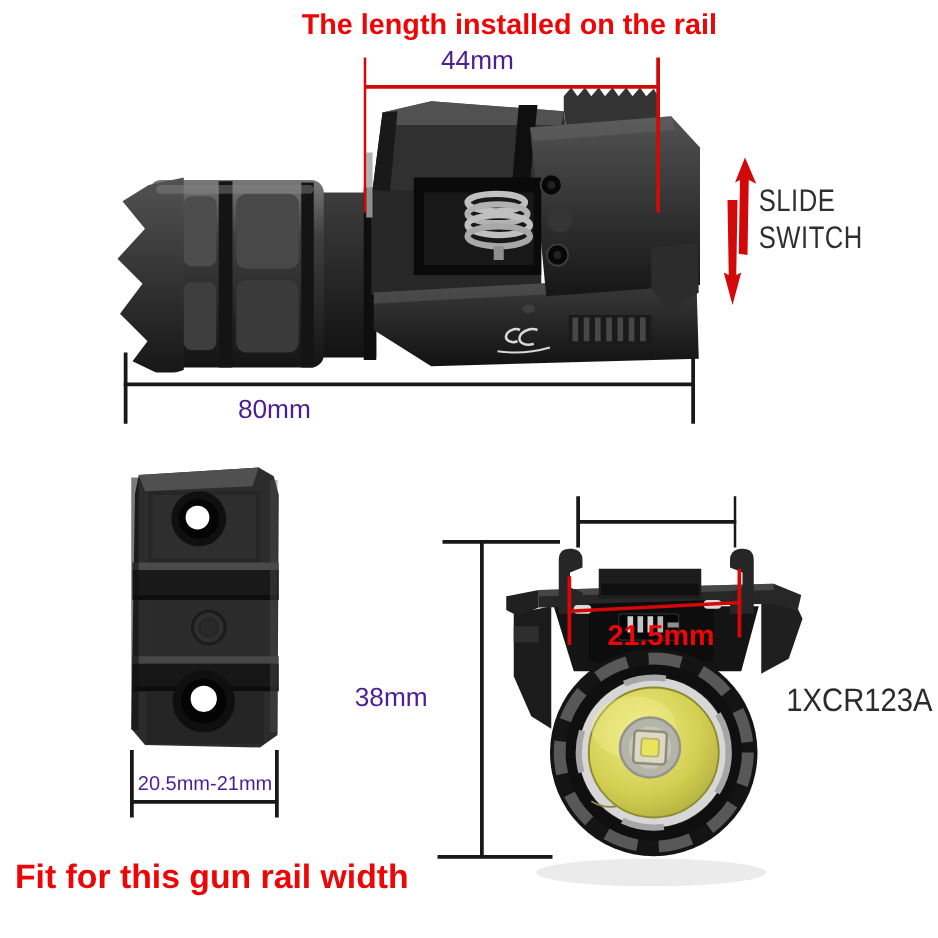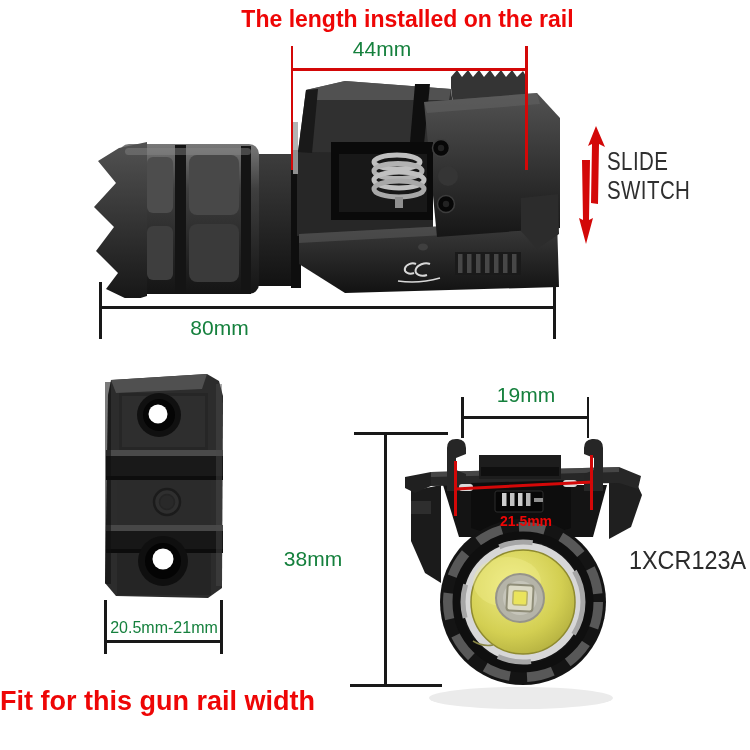--- a/index.html
+++ b/index.html
@@ -1,33 +1,33 @@
 <!DOCTYPE html>
 <html><head>
 <meta charset="utf-8">
 <style>
   html,body{margin:0;padding:0;background:#fff;}
   .canvas{position:relative;width:750px;height:750px;background:#ffffff;overflow:hidden;
           font-family:"Liberation Sans", sans-serif;padding-left:10px;}
-  .lbl{position:absolute;color:#15803d;font-size:21px;text-align:center;white-space:nowrap;}
+  .lbl{position:absolute;color:#4c1d95;font-size:21px;text-align:center;white-space:nowrap;}
   .red-text{color:#ee0606;font-weight:bold;}
   .dim{position:absolute;background:#181818;}
   .dimred{position:absolute;background:#d30808;}
   .title{left:225px;top:6px;width:365px;font-size:23px;}
   .l44{left:262px;top:37px;width:240px;}
   .slide{position:absolute;left:607px;top:147px;font-size:25px;line-height:29px;color:#2f2f2f;
          transform:scaleX(0.82);transform-origin:left top;letter-spacing:0.5px;}
   .l80{left:172px;top:316px;width:95px;}
   .l19{left:464px;top:383px;width:124px;}
-  .l215{left:486px;top:513px;width:80px;font-size:14px;}
+  .l215{left:486px;top:495px;width:80px;font-size:23px;}
   .l38{left:272px;top:547px;width:82px;}
   .battery{position:absolute;left:629px;top:545px;font-size:26px;color:#2b2b2b;
            transform:scaleX(0.9);transform-origin:left top;}
   .range{left:93px;top:619px;width:142px;font-size:16px;}
-  .fit{left:0px;top:686px;width:312px;font-size:27px;}
+  .fit{left:12px;top:686px;width:312px;font-size:27px;}
   svg{position:absolute;}
 </style>
 </head>
 <body>
 
 <div class="canvas">
 
   <svg style="left:85px;top:58px;" width="480" height="240" viewBox="0 0 480 240">
     <defs>
       <linearGradient id="gm1" x1="0" y1="0" x2="0" y2="1">
@@ -220,20 +220,19 @@
   <div class="dim" style="left:220px;top:600px;width:2.5px;height:54px;"></div>
   <div class="dim" style="left:104px;top:640px;width:118px;height:2.5px;"></div>
 
   <div class="lbl red-text title">The length installed on the rail</div>
   <div class="lbl l44">44mm</div>
   <div class="slide">
     <div>SLIDE</div>
     <div>SWITCH</div>
   </div>
   <div class="lbl l80">80mm</div>
-  <div class="lbl l19">19mm</div>
   <div class="lbl red-text l215">21.5mm</div>
   <div class="lbl l38">38mm</div>
   <div class="battery">1XCR123A</div>
   <div class="lbl range">20.5mm-21mm</div>
   <div class="lbl red-text fit">Fit for this gun rail width</div>
 
 </div>
 
 </body></html>

